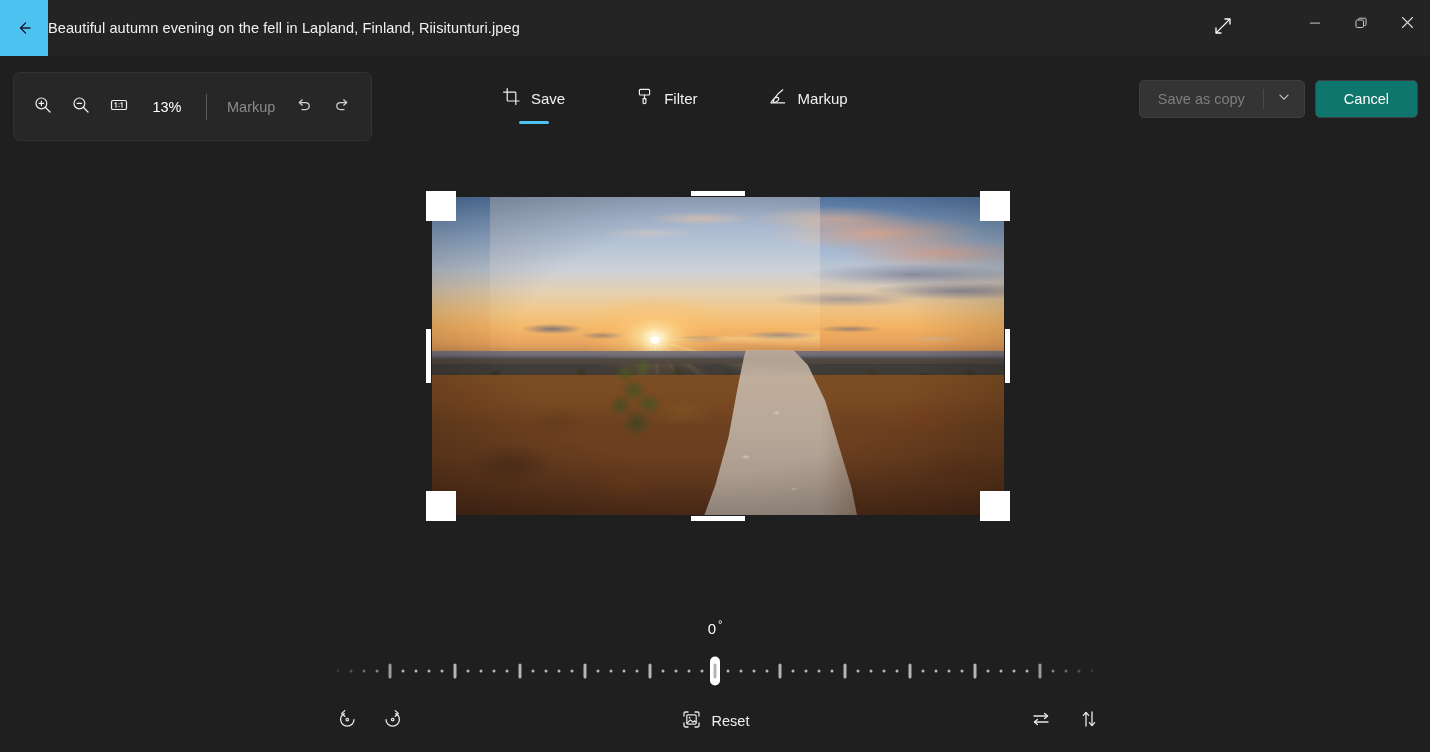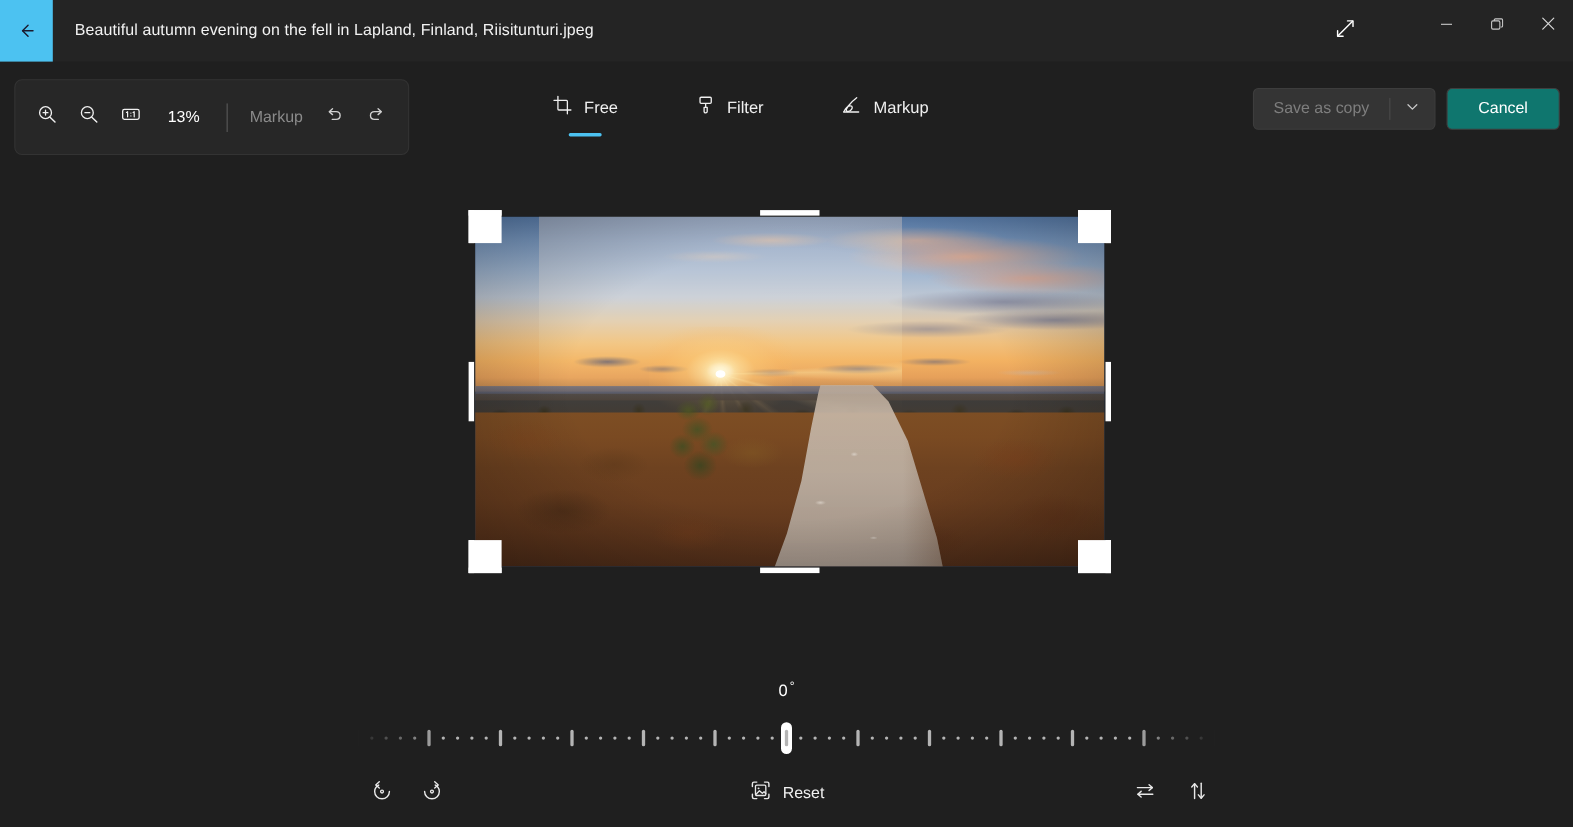--- a/index.html
+++ b/index.html
@@ -38,21 +38,20 @@
     background: #4cc2f1;
     display: flex;
     align-items: center;
     justify-content: center;
     flex: 0 0 auto;
     cursor: pointer;
   }
   .back-button svg { display: block; }
 
   .title-text {
-    margin-left: 20px;
     font-size: 14.5px;
     color: #f2f2f2;
     letter-spacing: 0.1px;
     white-space: nowrap;
     user-select: none;
   }
 
   .titlebar-spacer { flex: 1 1 auto; }
 
   .expand-btn {
@@ -706,21 +705,21 @@
 
     <div class="tabs">
 
       <div class="tab active">
         <span>
           <svg width="19" height="19" viewBox="0 0 19 19" fill="none">
             <path d="M5.2 1.6V13.2C5.2 13.7 5.6 14 6 14H17" stroke="#f0f0f0" stroke-width="1.2" stroke-linecap="round"></path>
             <path d="M1.6 5.2H13C13.5 5.2 13.8 5.6 13.8 6V17.4" stroke="#f0f0f0" stroke-width="1.2" stroke-linecap="round"></path>
           </svg>
         </span>
-        <span class="tab-label">Free</span>
+        <span class="tab-label">Save</span>
         <span class="underline"></span>
       </div>
 
 
       <div class="tab">
         <span>
           <svg width="19" height="19" viewBox="0 0 19 19" fill="none">
             <rect x="4.4" y="2.4" width="10.2" height="5.6" rx="1" stroke="#f0f0f0" stroke-width="1.2"></rect>
             <path d="M9.5 8.2V11.6" stroke="#f0f0f0" stroke-width="1.2" stroke-linecap="round"></path>
             <path d="M8.1 11.6H10.9V15.4C10.9 16.1 10.4 16.6 9.5 16.6C8.6 16.6 8.1 16.1 8.1 15.4V11.6Z" stroke="#f0f0f0" stroke-width="1.2" stroke-linejoin="round"></path>

